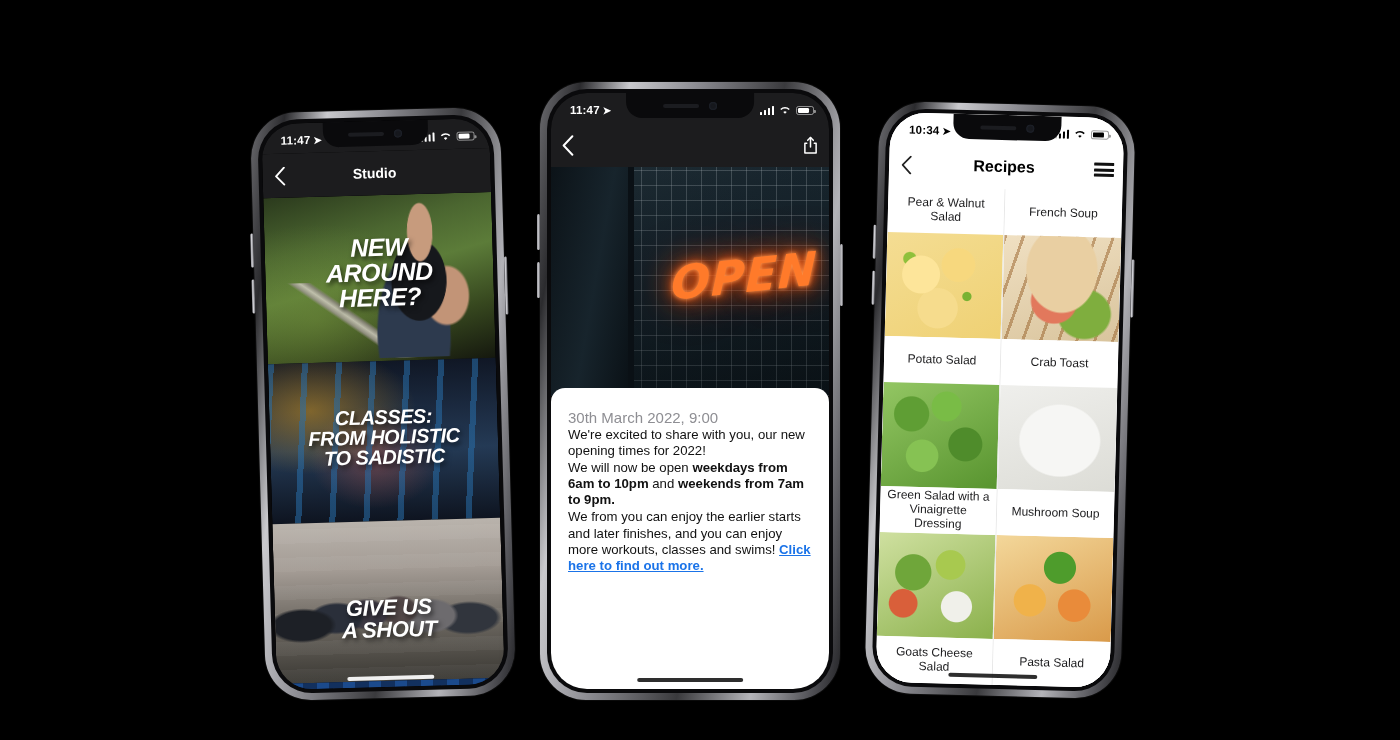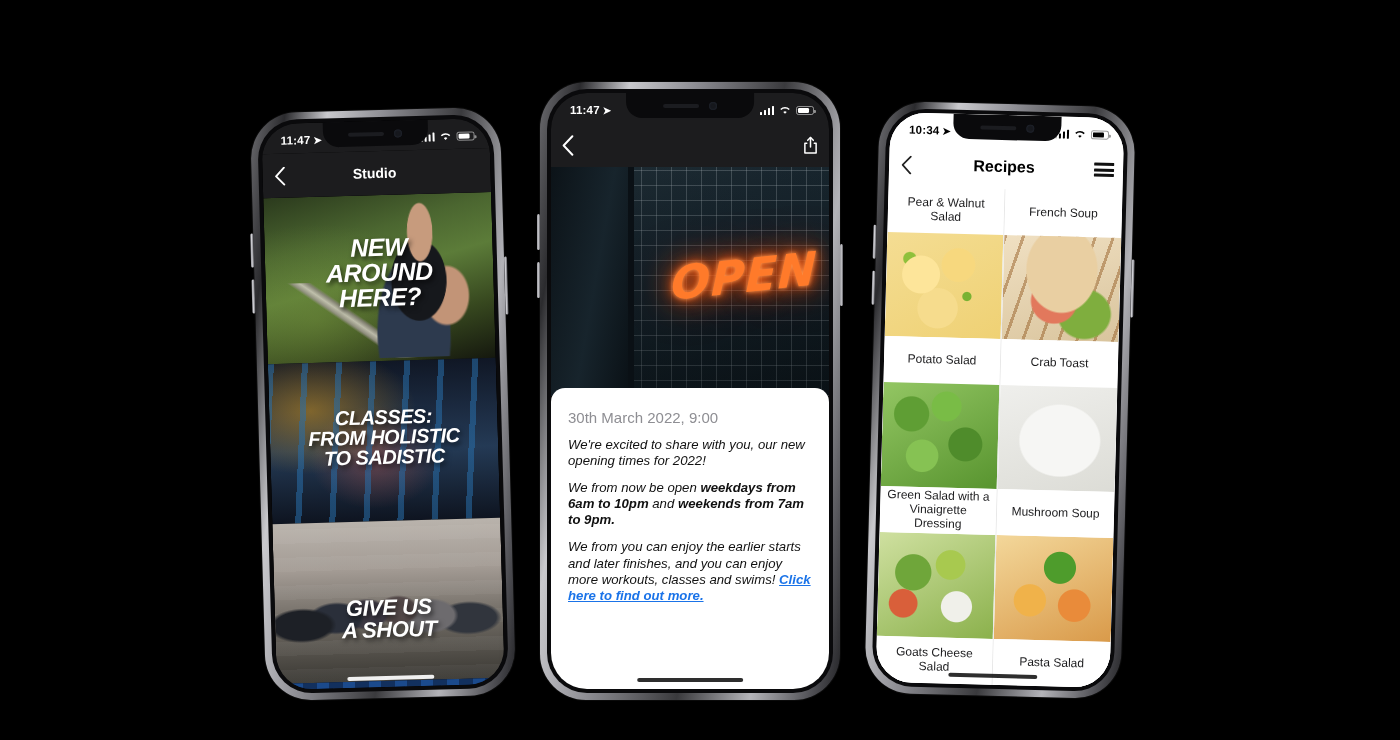--- a/index.html
+++ b/index.html
@@ -177,21 +177,21 @@
     font-family: "DejaVu Sans", sans-serif;
   }
   .article-card {
     position:absolute; left:0; right:0; top: 295px; bottom: 0;
     background: #fff; border-radius: 14px 14px 0 0;
     padding: 16px 17px 0 17px;
     color: #000; overflow: hidden;
   }
   .art-title { font-size: 25px; font-weight: bold; letter-spacing: -.6px; line-height: 1.08; }
   .art-date { font-size: 15px; color: #8e8e93; margin-top: 5px; }
-  .art-p { font-size: 13.2px; line-height: 1.22; margin-top: 11px; color: #111; font-style: italic; }
+  .art-p { font-size: 13.2px; line-height: 1.22; margin-top: 1px; color: #111; }
   .art-p b { font-weight: bold; }
   .art-link { color: #1a73e8; font-weight: bold; text-decoration: underline; }
 
   
   .recipes-body { position:absolute; top:74px; left:0; right:0; bottom:0; background:#fff; overflow:hidden; }
   .grid { display: grid; grid-template-columns: 1fr 1fr; }
   .cell { position: relative; border-right: 1px solid #e8e8e8; overflow:hidden; }
   .cell:nth-child(2n) { border-right: none; }
   .cell .cap {
     height: 46px; display:flex; align-items:center; justify-content:center;
@@ -379,21 +379,21 @@
         </div>
 
         <div class="article-hero">
           <div class="door"></div>
           <div class="neon">OPEN</div>
         </div>
 
         <div class="article-card">
           <div class="art-date">30th March 2022, 9:00</div>
           <p class="art-p">We're excited to share with you, our new opening times for 2022!</p>
-          <p class="art-p"><span>We from now be open </span><b>weekdays from 6am to 10pm</b><span> and </span><b>weekends from 7am to 9pm.</b></p>
+          <p class="art-p"><span>We will now be open </span><b>weekdays from 6am to 10pm</b><span> and </span><b>weekends from 7am to 9pm.</b></p>
           <p class="art-p"><span>We from you can enjoy the earlier starts and later finishes, and you can enjoy more workouts, classes and swims! </span><a class="art-link" href="#">Click here to find out more.</a></p>
         </div>
 
         <div class="home-ind home-light"></div>
       </div>
     </div>
   </div>
 
   <div class="phone light" style="left:872px; top:104px; width:256px; height:592px; transform: rotate(1.5deg);">
     <div class="frame">

